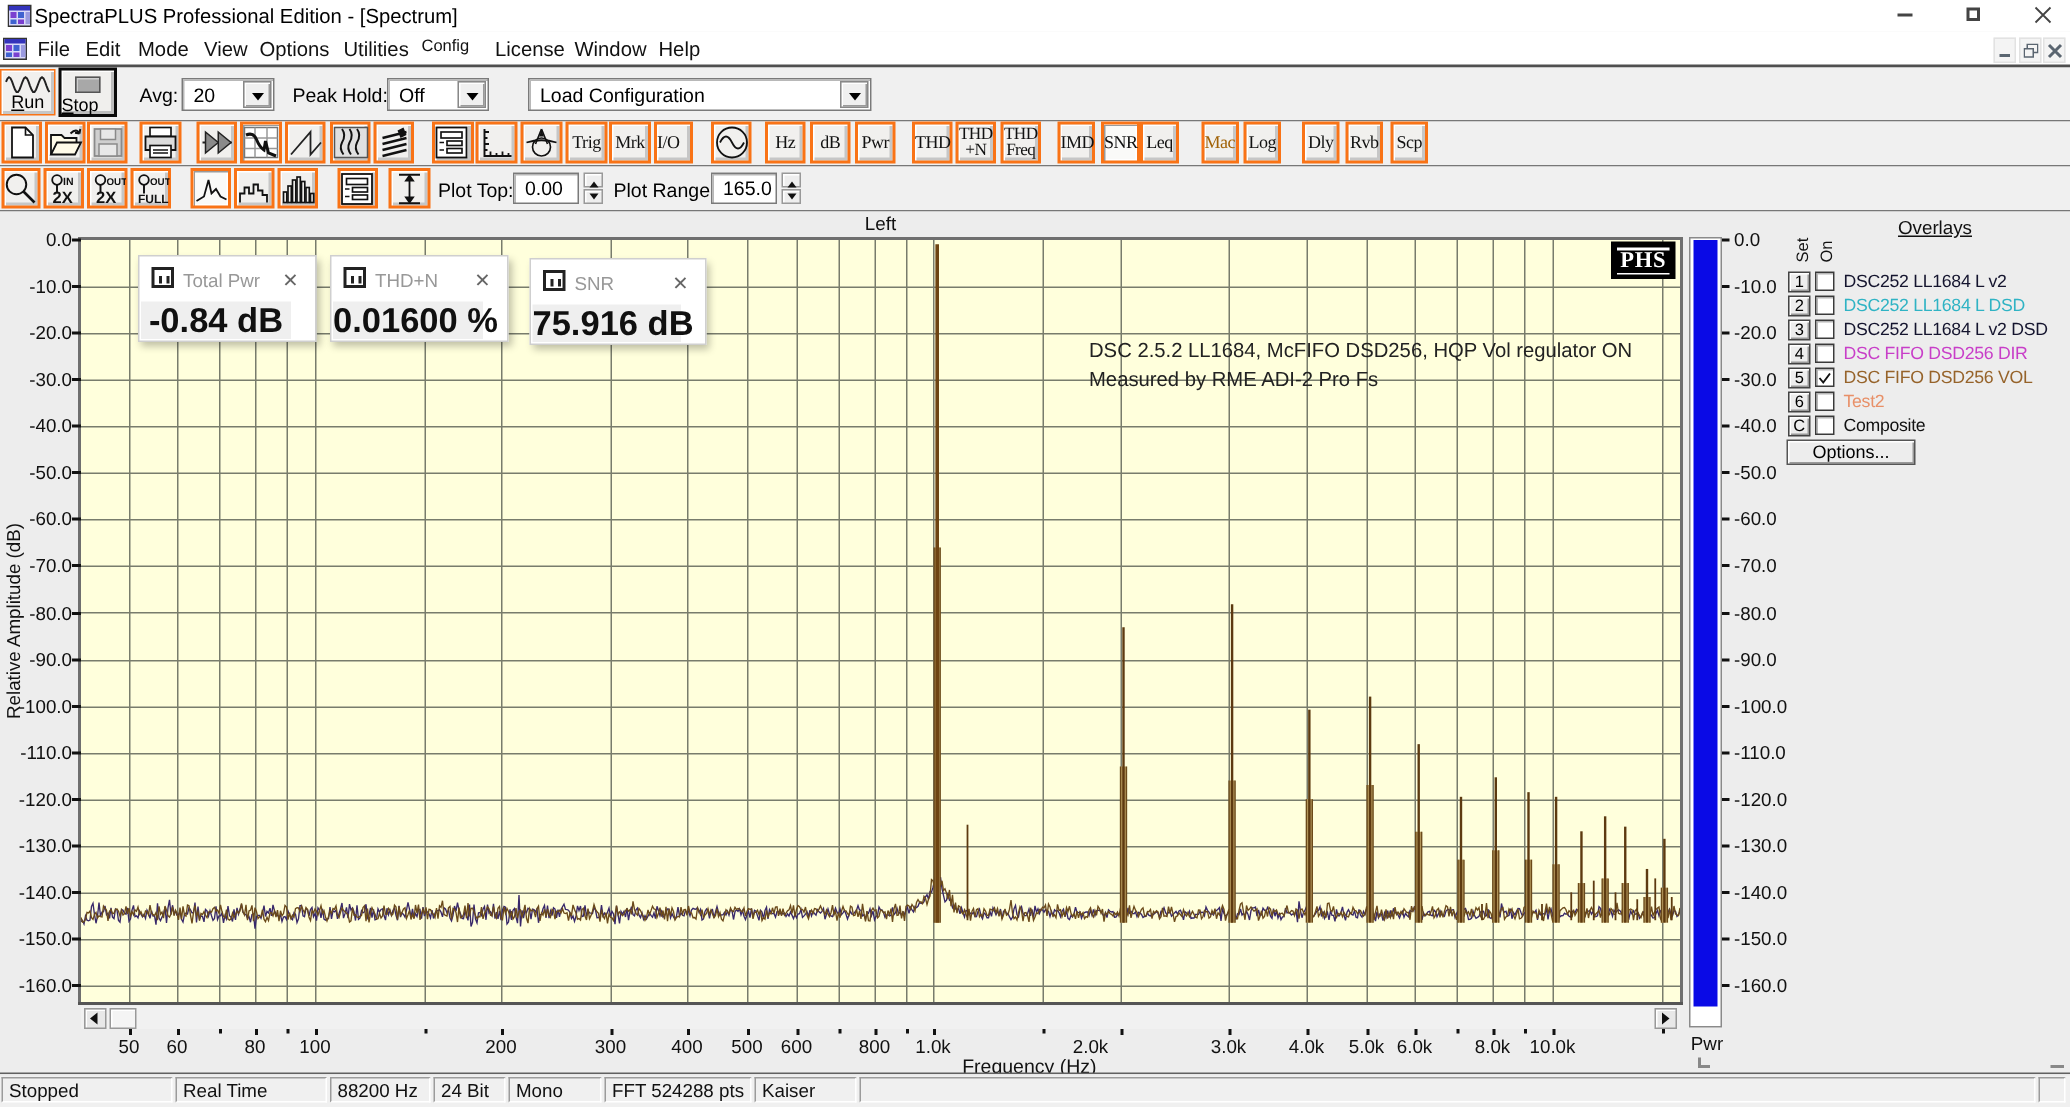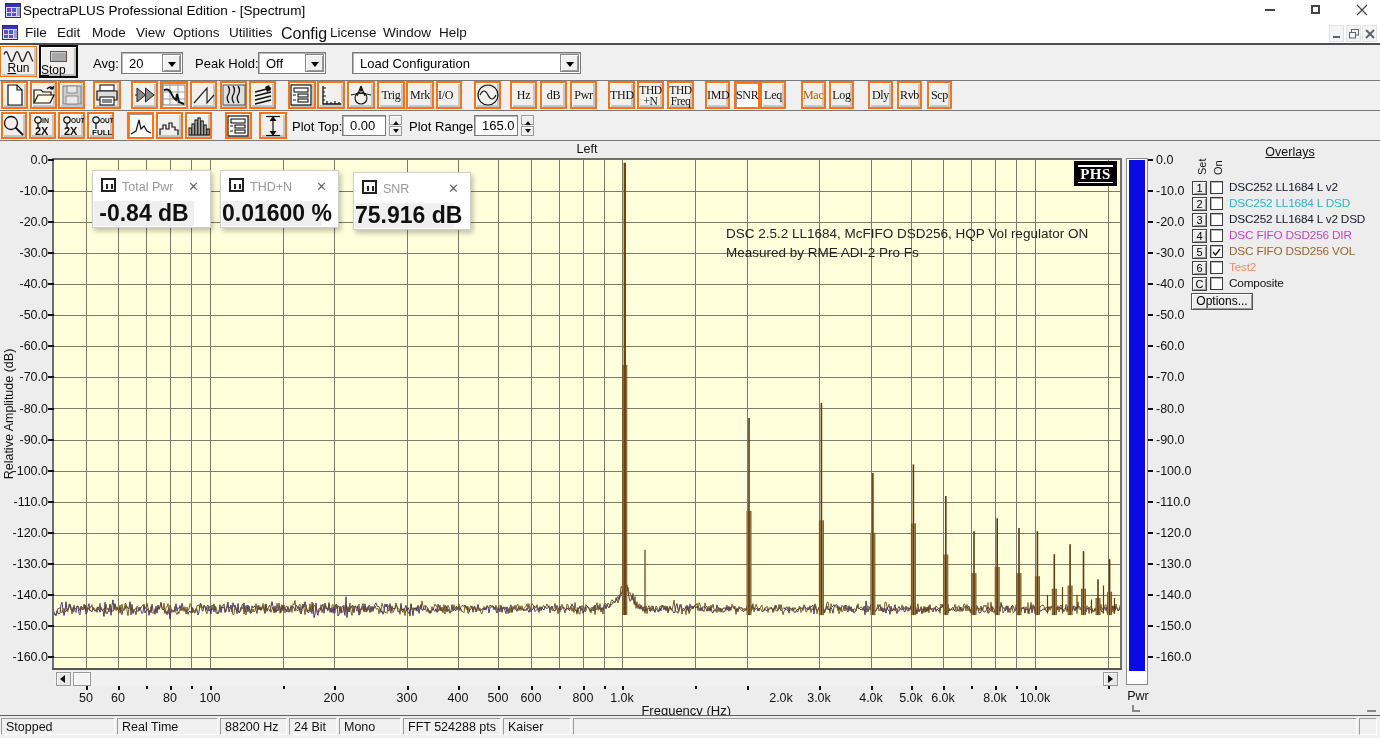--- a/index.html
+++ b/index.html
@@ -56,21 +56,21 @@
 <rect x="2" y="10" width="4" height="3" fill="#3f62d0"></rect>
     <rect x="7" y="10" width="4" height="3" fill="#7a3fd0"></rect>
 <rect x="12" y="5" width="3" height="8" fill="#9a9ae0"></rect>
   </svg>
 <div class="abs" style="left:25px;top:25px;font-size:13.5px;color:#111">File</div>
 <div class="abs" style="left:57px;top:25px;font-size:13.5px;color:#111">Edit</div>
 <div class="abs" style="left:92px;top:25px;font-size:13.5px;color:#111">Mode</div>
 <div class="abs" style="left:136px;top:25px;font-size:13.5px;color:#111">View</div>
 <div class="abs" style="left:173px;top:25px;font-size:13.5px;color:#111">Options</div>
 <div class="abs" style="left:229px;top:25px;font-size:13.5px;color:#111">Utilities</div>
-<div class="abs" style="left:281px;top:25px;font-size:16px;color:#111">Config</div>
+<div class="abs" style="left:281px;top:25px;font-size:11px;color:#111">Config</div>
 <div class="abs" style="left:330px;top:25px;font-size:13.5px;color:#111">License</div>
 <div class="abs" style="left:383px;top:25px;font-size:13.5px;color:#111">Window</div>
 <div class="abs" style="left:439px;top:25px;font-size:13.5px;color:#111">Help</div>
 <div class="abs" style="left:1329px;top:25px;width:15px;height:17px;background:#f4f4f4;border:1px solid #e2e2e2"></div>
 <div class="abs" style="left:1346px;top:25px;width:15px;height:17px;background:#f4f4f4;border:1px solid #e2e2e2"></div>
 <div class="abs" style="left:1362px;top:25px;width:15px;height:17px;background:#f4f4f4;border:1px solid #e2e2e2"></div>
 <div class="abs" style="left:1333px;top:36px;width:7px;height:2px;background:#5a6570"></div>
 <svg class="abs" style="left:1349px;top:29px" width="10" height="10" viewBox="0 0 10 10">
 <rect x="2.5" y="0.5" width="7" height="5.5" fill="none" stroke="#5a6570"></rect>
 <rect x="0.5" y="3.5" width="6" height="5.5" fill="#f4f4f4" stroke="#5a6570"></rect>
@@ -565,21 +565,21 @@
 <div class="xlab" style="left:118px;top:691px">60</div>
 <div class="xlab" style="left:170px;top:691px">80</div>
 <div class="xlab" style="left:210px;top:691px">100</div>
 <div class="xlab" style="left:334px;top:691px">200</div>
 <div class="xlab" style="left:407px;top:691px">300</div>
 <div class="xlab" style="left:458px;top:691px">400</div>
 <div class="xlab" style="left:498px;top:691px">500</div>
 <div class="xlab" style="left:531px;top:691px">600</div>
 <div class="xlab" style="left:583px;top:691px">800</div>
 <div class="xlab" style="left:622px;top:691px">1.0k</div>
-<div class="xlab" style="left:781px;top:691px">2.0k</div>
+<div class="xlab" style="left:727px;top:691px">2.0k</div>
 <div class="xlab" style="left:819px;top:691px">3.0k</div>
 <div class="xlab" style="left:871px;top:691px">4.0k</div>
 <div class="xlab" style="left:911px;top:691px">5.0k</div>
 <div class="xlab" style="left:943px;top:691px">6.0k</div>
 <div class="xlab" style="left:995px;top:691px">8.0k</div>
 <div class="xlab" style="left:1035px;top:691px">10.0k</div>
 <div class="abs" style="left:531px;top:703px;width:200px;text-align:right;font-size:13px;color:#111">Frequency (Hz)</div>
 <div class="abs" style="left:54px;top:671px;width:1066px;height:15px;background:#f1f1f1"></div>
 <div class="abs" style="left:56px;top:672px;width:15px;height:14px;background:#e8e8e8;border:1px solid #999;box-shadow:inset 1px 1px 0 #fff"><svg width="13" height="12">
       <path d="M8 2 L3 6 L8 10 Z" fill="#111"></path>
@@ -645,21 +645,21 @@
 <div class="ck" style="left:1210px;top:245px"><svg width="11" height="11" viewBox="0 0 11 11">
       <path d="M2 5 L4.5 8 L9 2" fill="none" stroke="#111" stroke-width="1.3"></path>
     </svg></div>
 <div class="olab" style="left:1229px;top:244px;color:#96632a">DSC FIFO DSD256 VOL</div>
 <div class="nbtn" style="left:1192px;top:261px">6</div>
 <div class="ck" style="left:1210px;top:261px"></div>
 <div class="olab" style="left:1229px;top:260px;color:#e89068">Test2</div>
 <div class="nbtn" style="left:1192px;top:277px">C</div>
 <div class="ck" style="left:1210px;top:277px"></div>
 <div class="olab" style="left:1229px;top:276px;color:#111">Composite</div>
-<div class="abs" style="left:1191px;top:293px;width:62px;height:17px;background:#ededed;border:1px solid #555;box-shadow:inset 1px 1px 0 #fff,inset -1px -1px 0 #999;font-size:12px;text-align:center;line-height:15px">Options...</div>
+<div class="abs" style="left:1191px;top:293px;width:86px;height:17px;background:#ededed;border:1px solid #555;box-shadow:inset 1px 1px 0 #fff,inset -1px -1px 0 #999;font-size:12px;text-align:center;line-height:15px">Options...</div>
 <div class="abs" style="left:1367px;top:710px;width:9px;height:2px;background:#888"></div>
 <div class="abs" style="left:0;top:715px;width:1380px;height:2px;background:#606060"></div>
 <div class="abs" style="left:0;top:716px;width:1380px;height:22px;background:#f0f0f0;border-top:1px solid #e8e8e8"></div>
 <div class="seg" style="left:1px;width:114px"></div>
 <div class="abs" style="left:6px;top:720px;font-size:12.5px;color:#111">Stopped</div>
 <div class="seg" style="left:117px;width:101px"></div>
 <div class="abs" style="left:122px;top:720px;font-size:12.5px;color:#111">Real Time</div>
 <div class="seg" style="left:220px;width:67px"></div>
 <div class="abs" style="left:225px;top:720px;font-size:12.5px;color:#111">88200 Hz</div>
 <div class="seg" style="left:289px;width:48px"></div>

